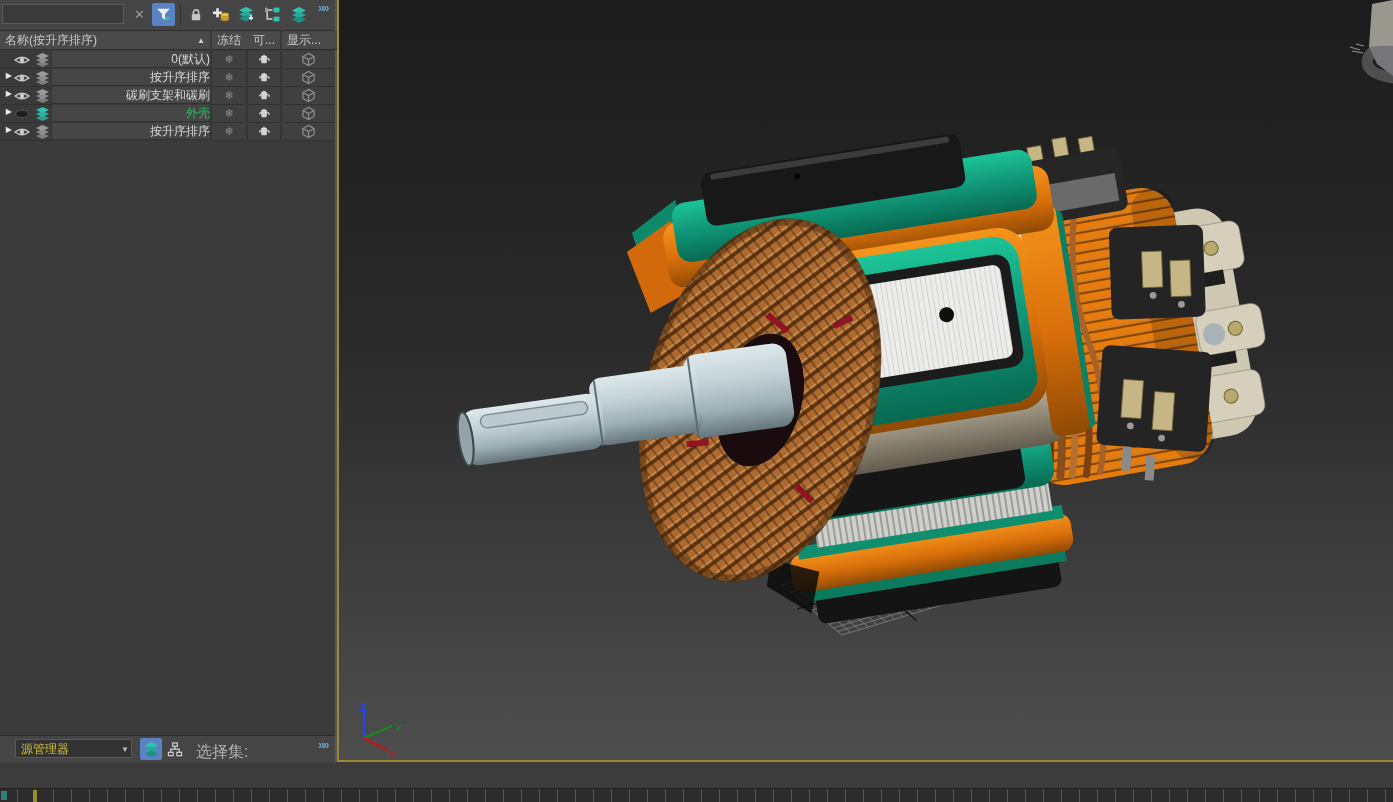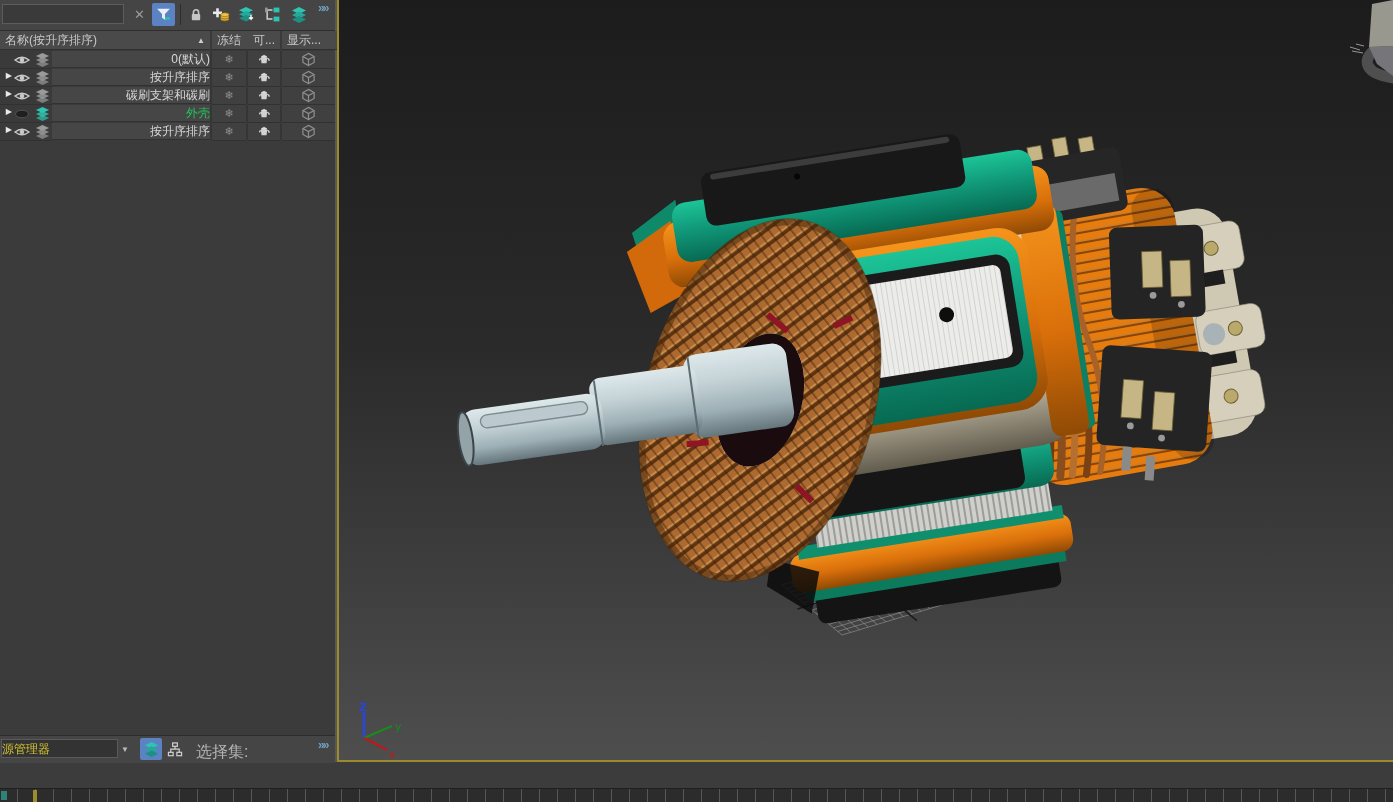--- a/index.html
+++ b/index.html
@@ -25,21 +25,21 @@
   .eye-closed{display:none;}
   .row-hidden .eye-closed{display:block;}
   .rname{position:absolute;left:52px;top:0;width:158px;height:17px;background:#464646;border-bottom:1px solid #313131;color:#d8d8d8;font-size:12px;line-height:17px;padding-left:4px;box-sizing:border-box;}
   .row-grayed .rname{color:#22c55e;}
   .cell{position:absolute;top:0;height:17px;background:#404040;border-bottom:1px solid #313131;display:flex;align-items:center;justify-content:center;}
   .cell.freeze{left:212px;width:34px;color:#8f8f8f;font-size:11px;}
   .cell.vis{left:248px;width:32px;}
   .cell.disp{left:282px;width:53px;}
   .colgap{position:absolute;top:0;width:2px;height:17px;background:#353535;}
   .se-footer{position:absolute;left:0;top:735px;width:335px;height:27px;background:#454545;border-top:1px solid #2c2c2c;}
-  .combo{position:absolute;left:1px;top:3px;width:117px;height:19px;background:#333;border:1px solid #5a5a5a;color:#d2c232;font-size:12px;line-height:19px;box-sizing:border-box;overflow:hidden;}
+  .combo{position:absolute;left:15px;top:3px;width:117px;height:19px;background:#333;border:1px solid #5a5a5a;color:#d2c232;font-size:12px;line-height:19px;padding-left:5px;box-sizing:border-box;overflow:hidden;}
   .combo-caret{position:absolute;left:121px;top:9px;font-size:8px;color:#bbb;}
   .ft-btn{position:absolute;top:2px;width:22px;height:22px;border-radius:2px;display:flex;align-items:center;justify-content:center;}
   .ft-btn.active{background:#5b82c2;}
   .sel-label{position:absolute;left:196px;top:6px;color:#b2b2b2;font-size:16px;}
   
   .viewport{position:absolute;left:337px;top:0;width:1056px;height:760px;border-left:2px solid #9c8b2e;border-bottom:2px solid #9c8b2e;box-sizing:content-box;background:linear-gradient(#1c1c1c,#2a2a2a 45%,#4e4e4e);overflow:hidden;}
   .viewport svg{position:absolute;left:0;top:0;}
   
   .time-strip{position:absolute;left:0;top:762px;width:1393px;height:26px;background:#474747;}
   .frame-bar{position:absolute;left:0px;top:3px;width:120px;height:19px;background:#5c5c5c;border:1px solid #6b6b6b;border-radius:3px;color:#e3e3e3;font-size:12px;text-align:center;line-height:19px;box-sizing:border-box;}

